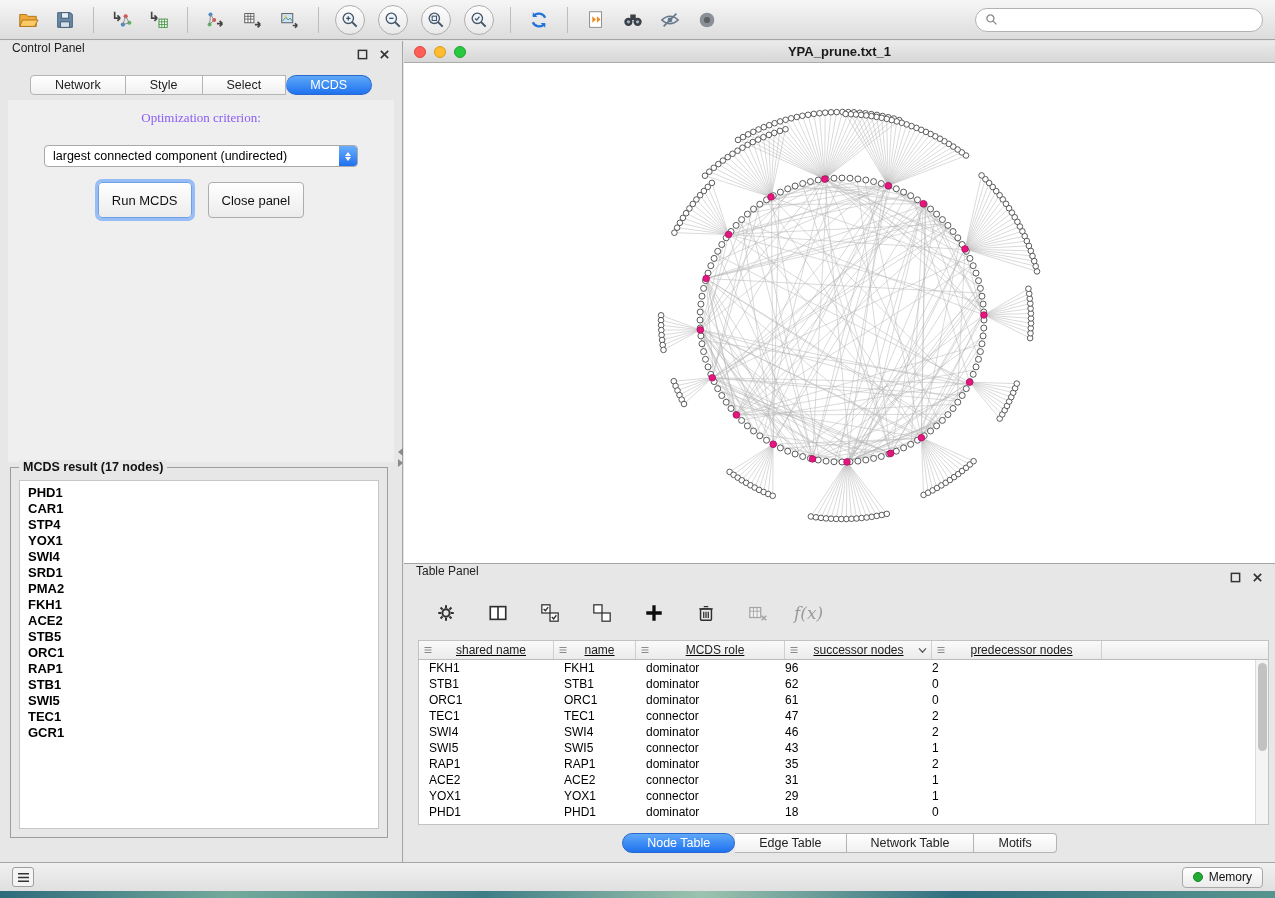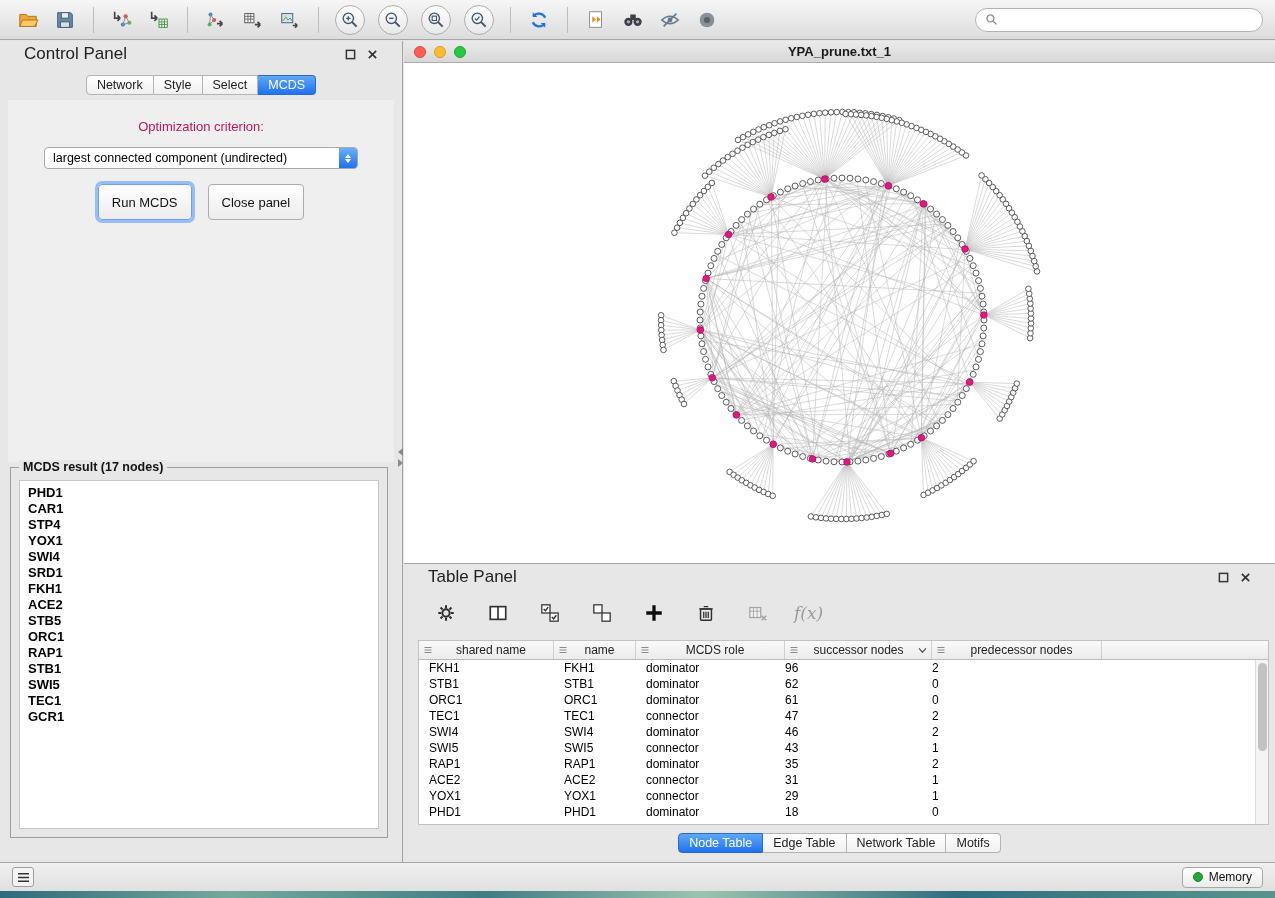--- a/index.html
+++ b/index.html
@@ -12,35 +12,35 @@
     display:flex; align-items:center; padding:0 12px; gap:5px; }
   .tbtn { width:32px; height:32px; display:flex; align-items:center; justify-content:center; flex:0 0 auto; }
   .tbtn.round { width:30px; height:30px; border:1px solid #aeaeae; border-radius:50%; background:linear-gradient(#fdfdfd,#e8e8e8); margin:0 4px; }
   .sep { width:1px; height:26px; background:#bdbdbd; margin:0 7px; flex:0 0 auto; }
   .dim { opacity:.45; }
   .search { margin-left:auto; width:288px; height:24px; background:#fff; border:1px solid #b3b3b3;
     border-radius:12px; display:flex; align-items:center; padding:0 9px; gap:6px; }
   .search input { border:none; outline:none; flex:1; font-size:12px; background:transparent; }
 
   
-  .panel-header { height:26px; display:flex; align-items:center; padding:0 24px; font-size:17px; color:#222; }
+  .panel-header { height:26px; display:flex; padding:0 12px; font-size:12px; color:#222; }
   .win-icons { margin-left:auto; display:flex; gap:11px; align-items:center; }
 
   
   .control-panel { position:absolute; top:41px; left:0; width:403px; bottom:36px;
     background:#e7e7e7; border-right:1px solid #a5a5a5; }
   .cp-tabs { display:flex; justify-content:center; margin-top:8px; }
-  .tab { height:20px; padding:0 10px; font-size:12.5px; display:flex; align-items:center;
+  .tab { height:20px; padding:0 24px; font-size:12.5px; display:flex; align-items:center;
     background:linear-gradient(#ffffff,#f0f0f0); border:1px solid #b4b4b4; border-left:none; color:#222; }
   .tab:first-child { border-left:1px solid #b4b4b4; border-radius:4px 0 0 4px; }
   .tab:last-child { border-radius:0 4px 4px 0; }
-  .tab.active { background:linear-gradient(#5fa8f9,#1f72ef); border-color:#2a69cf; color:#fff; }
+  .tab.active { background:linear-gradient(#5fa8f9,#1f72ef); border-color:#2a69cf; color:#fff;border-radius:10px; }
   .cp-content { position:absolute; top:59px; left:8px; right:8px; height:362px; background:#efefef; }
-  .opt-label { text-align:center; margin-top:19px; font-size:13px; color:#be185d; }
-  .dropdown { margin:13px auto 0 auto; width:314px; height:22px; background:#fff; border:1px solid #a9a9a9;
+  .opt-label { text-align:center; margin-top:10px; font-size:13px; color:#8b5cf6;font-family:Liberation Serif, serif; }
+  .dropdown { margin:19px auto 0 auto; width:314px; height:22px; background:#fff; border:1px solid #a9a9a9;
     border-radius:4px; display:flex; align-items:center; font-size:12.5px; position:relative; }
   .dropdown .dd-text { padding-left:8px; flex:1; white-space:nowrap; overflow:hidden; }
   .dd-stepper { width:18px; height:20px; margin-right:0px; border-radius:0 3px 3px 0;
     background:linear-gradient(#6aaefb,#2070ee); display:flex; flex-direction:column;
     align-items:center; justify-content:center; gap:1px; }
   .dd-stepper .up { width:0; height:0; border-left:3.5px solid transparent; border-right:3.5px solid transparent; border-bottom:4px solid #fff; }
   .dd-stepper .dn { width:0; height:0; border-left:3.5px solid transparent; border-right:3.5px solid transparent; border-top:4px solid #fff; }
   .btn-row { display:flex; justify-content:center; gap:16px; margin-top:15px; }
   .btn { height:36px; padding:0 13px; font-size:13px; color:#111; background:linear-gradient(#ffffff,#ececec);
     border:1px solid #adadad; border-radius:4px; }
@@ -65,21 +65,21 @@
   .light.green { background:#28c840; border:1px solid #1ea433; }
   .net-title { position:absolute; left:0; right:0; text-align:center; font-size:13px; font-weight:bold; color:#1a1a1a; }
   .net-canvas { width:871px; height:499px; display:block; background:#fff; }
 
   
   .table-panel { position:absolute; left:404px; top:563px; right:0; bottom:36px;
     background:#e7e7e7; border-top:1px solid #a5a5a5; }
   .tp-toolbar { height:46px; display:flex; align-items:center; gap:20px; padding:0 0 0 26px; }
   .fx { font-family:"DejaVu Serif", serif; font-style:italic; font-size:17px; color:#9a9a9a; }
   .tp-table-wrap { position:absolute; left:14px; right:6px; top:76px; bottom:37px; background:#fff; border:1px solid #c2c2c2; overflow:hidden; }
-  .thead { display:flex; height:19px; background:linear-gradient(#fafafa,#ebebeb); border-bottom:1px solid #bcbcbc; }
+  .thead { display:flex; height:19px; background:linear-gradient(#fafafa,#ebebeb); border-bottom:1px solid #bcbcbc;text-decoration:underline; }
   .th { display:flex; align-items:center; font-size:12px; color:#222; border-right:1px solid #cfcfcf; padding:0 4px; }
   .th .lbl { flex:1; text-align:center; }
   .c0{width:135px} .c1{width:82px} .c2{width:149px} .c3{width:147px} .c4{width:170px} .cf{flex:1;border-right:none}
   .trow { display:flex; height:16px; }
   .td { font-size:12px; line-height:16px; color:#000; overflow:hidden; white-space:nowrap; }
   .td.text { padding-left:10px; }
   .td.num { text-align:left; padding-right:13px; }
   .vscroll { position:absolute; right:0; top:19px; bottom:0; width:13px; background:#f4f4f4; border-left:1px solid #dcdcdc; }
   .vthumb { position:absolute; top:3px; left:2px; width:9px; height:88px; background:#c2c2c2; border-radius:5px; }
   .tp-tabs { position:absolute; left:0; right:0; bottom:9px; display:flex; justify-content:center; }
@@ -268,20 +268,21 @@
     </div>
     <div class="mcds-group">
       <span class="mcds-group-title">MCDS result (17 nodes)</span>
       <div class="mcds-list">
           <div class="mcds-item">PHD1</div>
           <div class="mcds-item">CAR1</div>
           <div class="mcds-item">STP4</div>
           <div class="mcds-item">YOX1</div>
           <div class="mcds-item">SWI4</div>
           <div class="mcds-item">SRD1</div>
+          <div class="mcds-item">PMA2</div>
           <div class="mcds-item">FKH1</div>
           <div class="mcds-item">ACE2</div>
           <div class="mcds-item">STB5</div>
           <div class="mcds-item">ORC1</div>
           <div class="mcds-item">RAP1</div>
           <div class="mcds-item">STB1</div>
           <div class="mcds-item">SWI5</div>
           <div class="mcds-item">TEC1</div>
           <div class="mcds-item">GCR1</div>
         </div>

